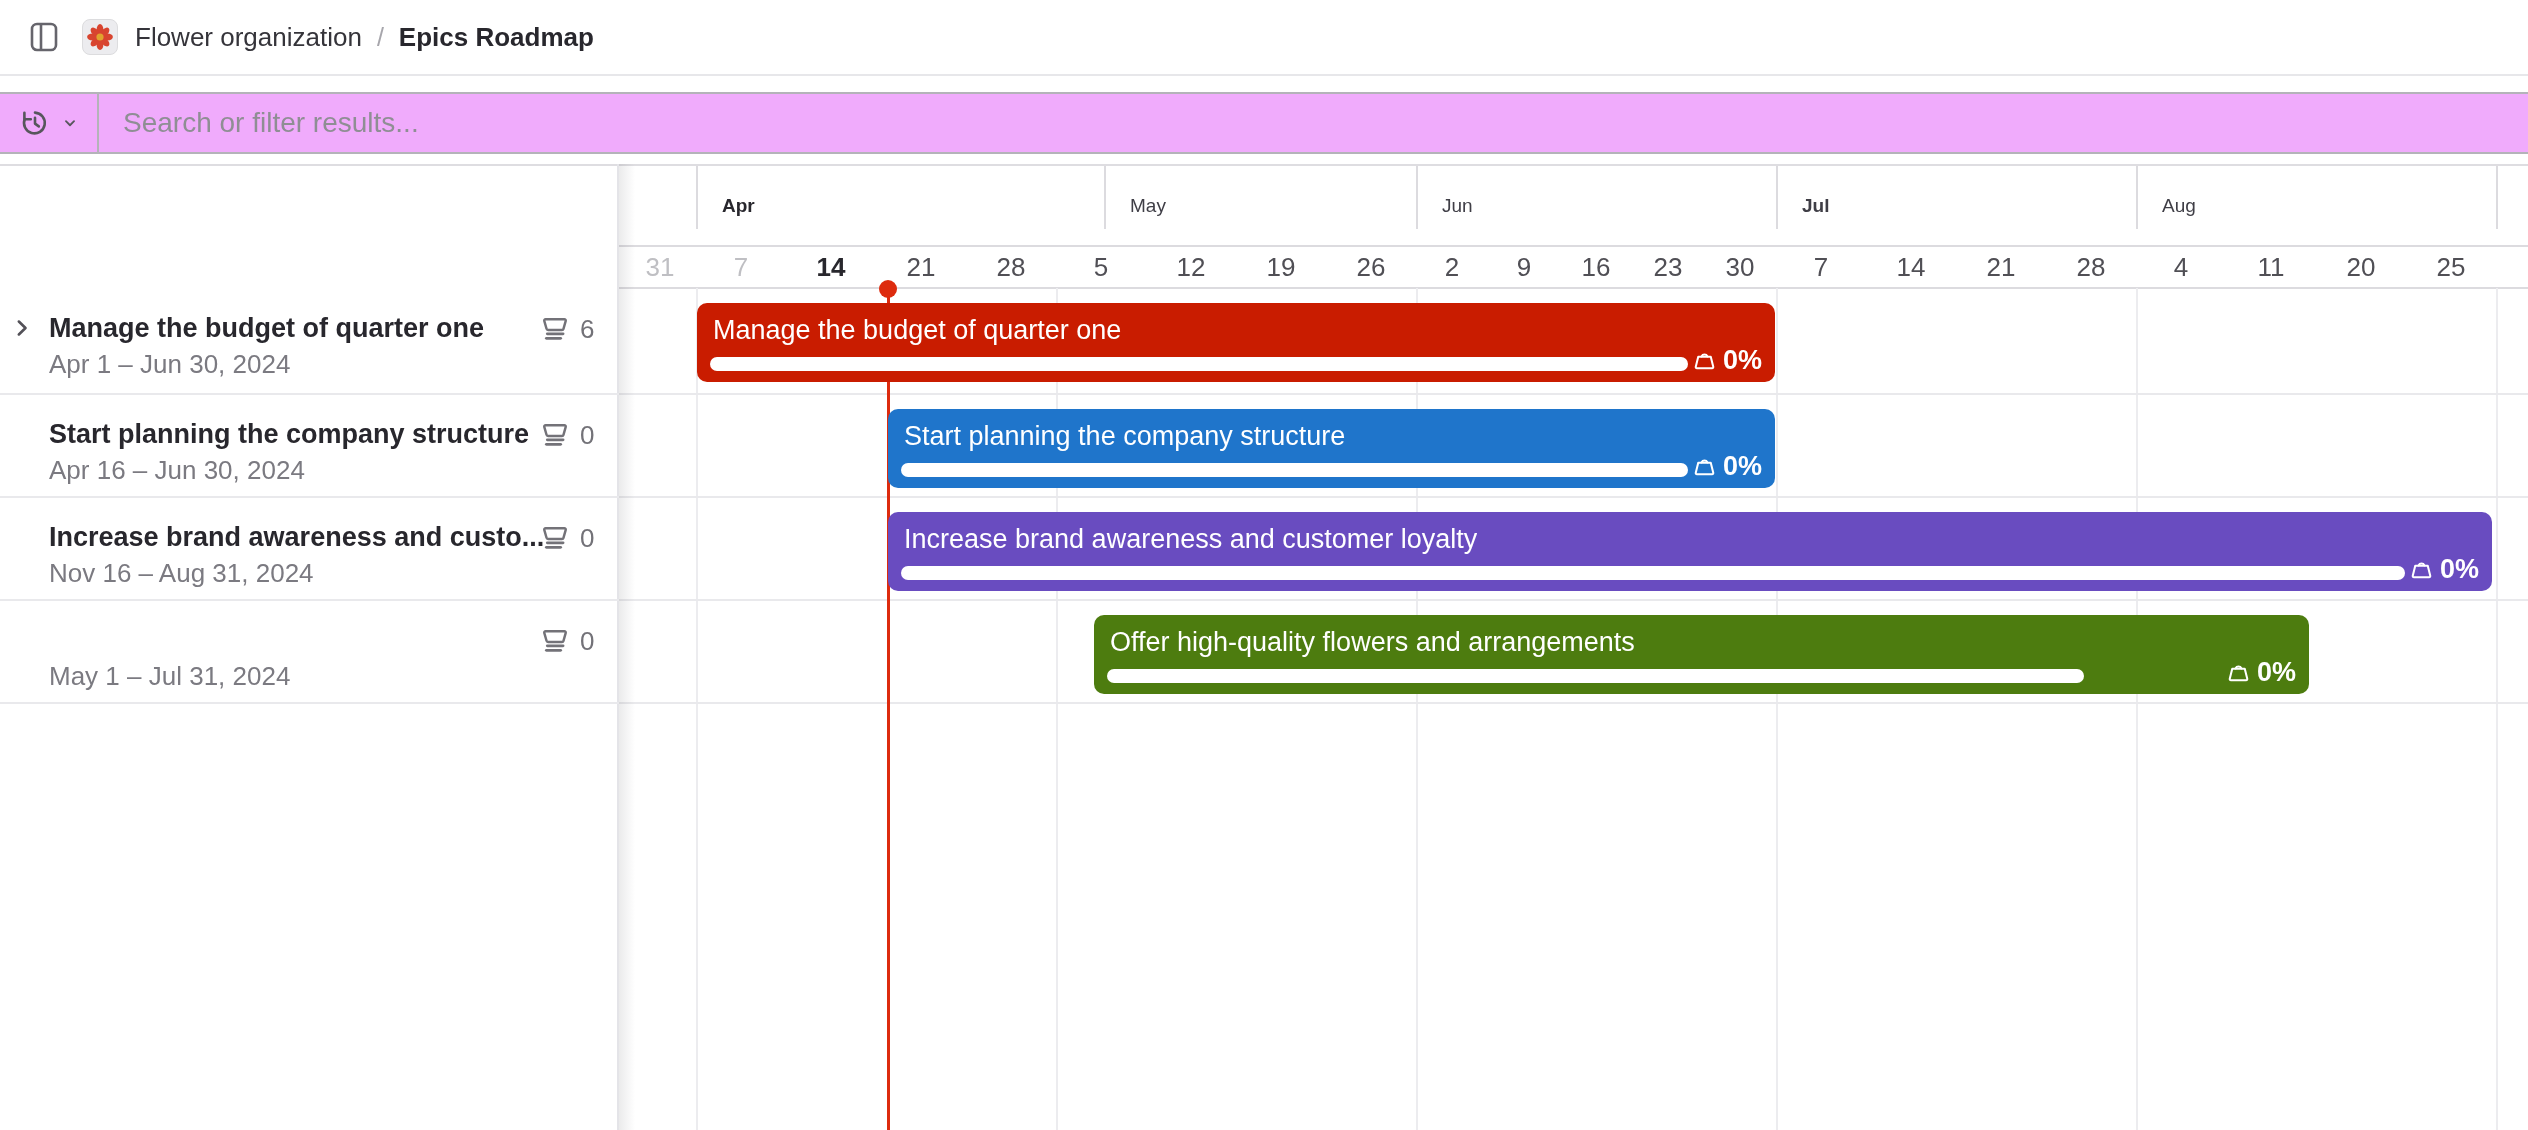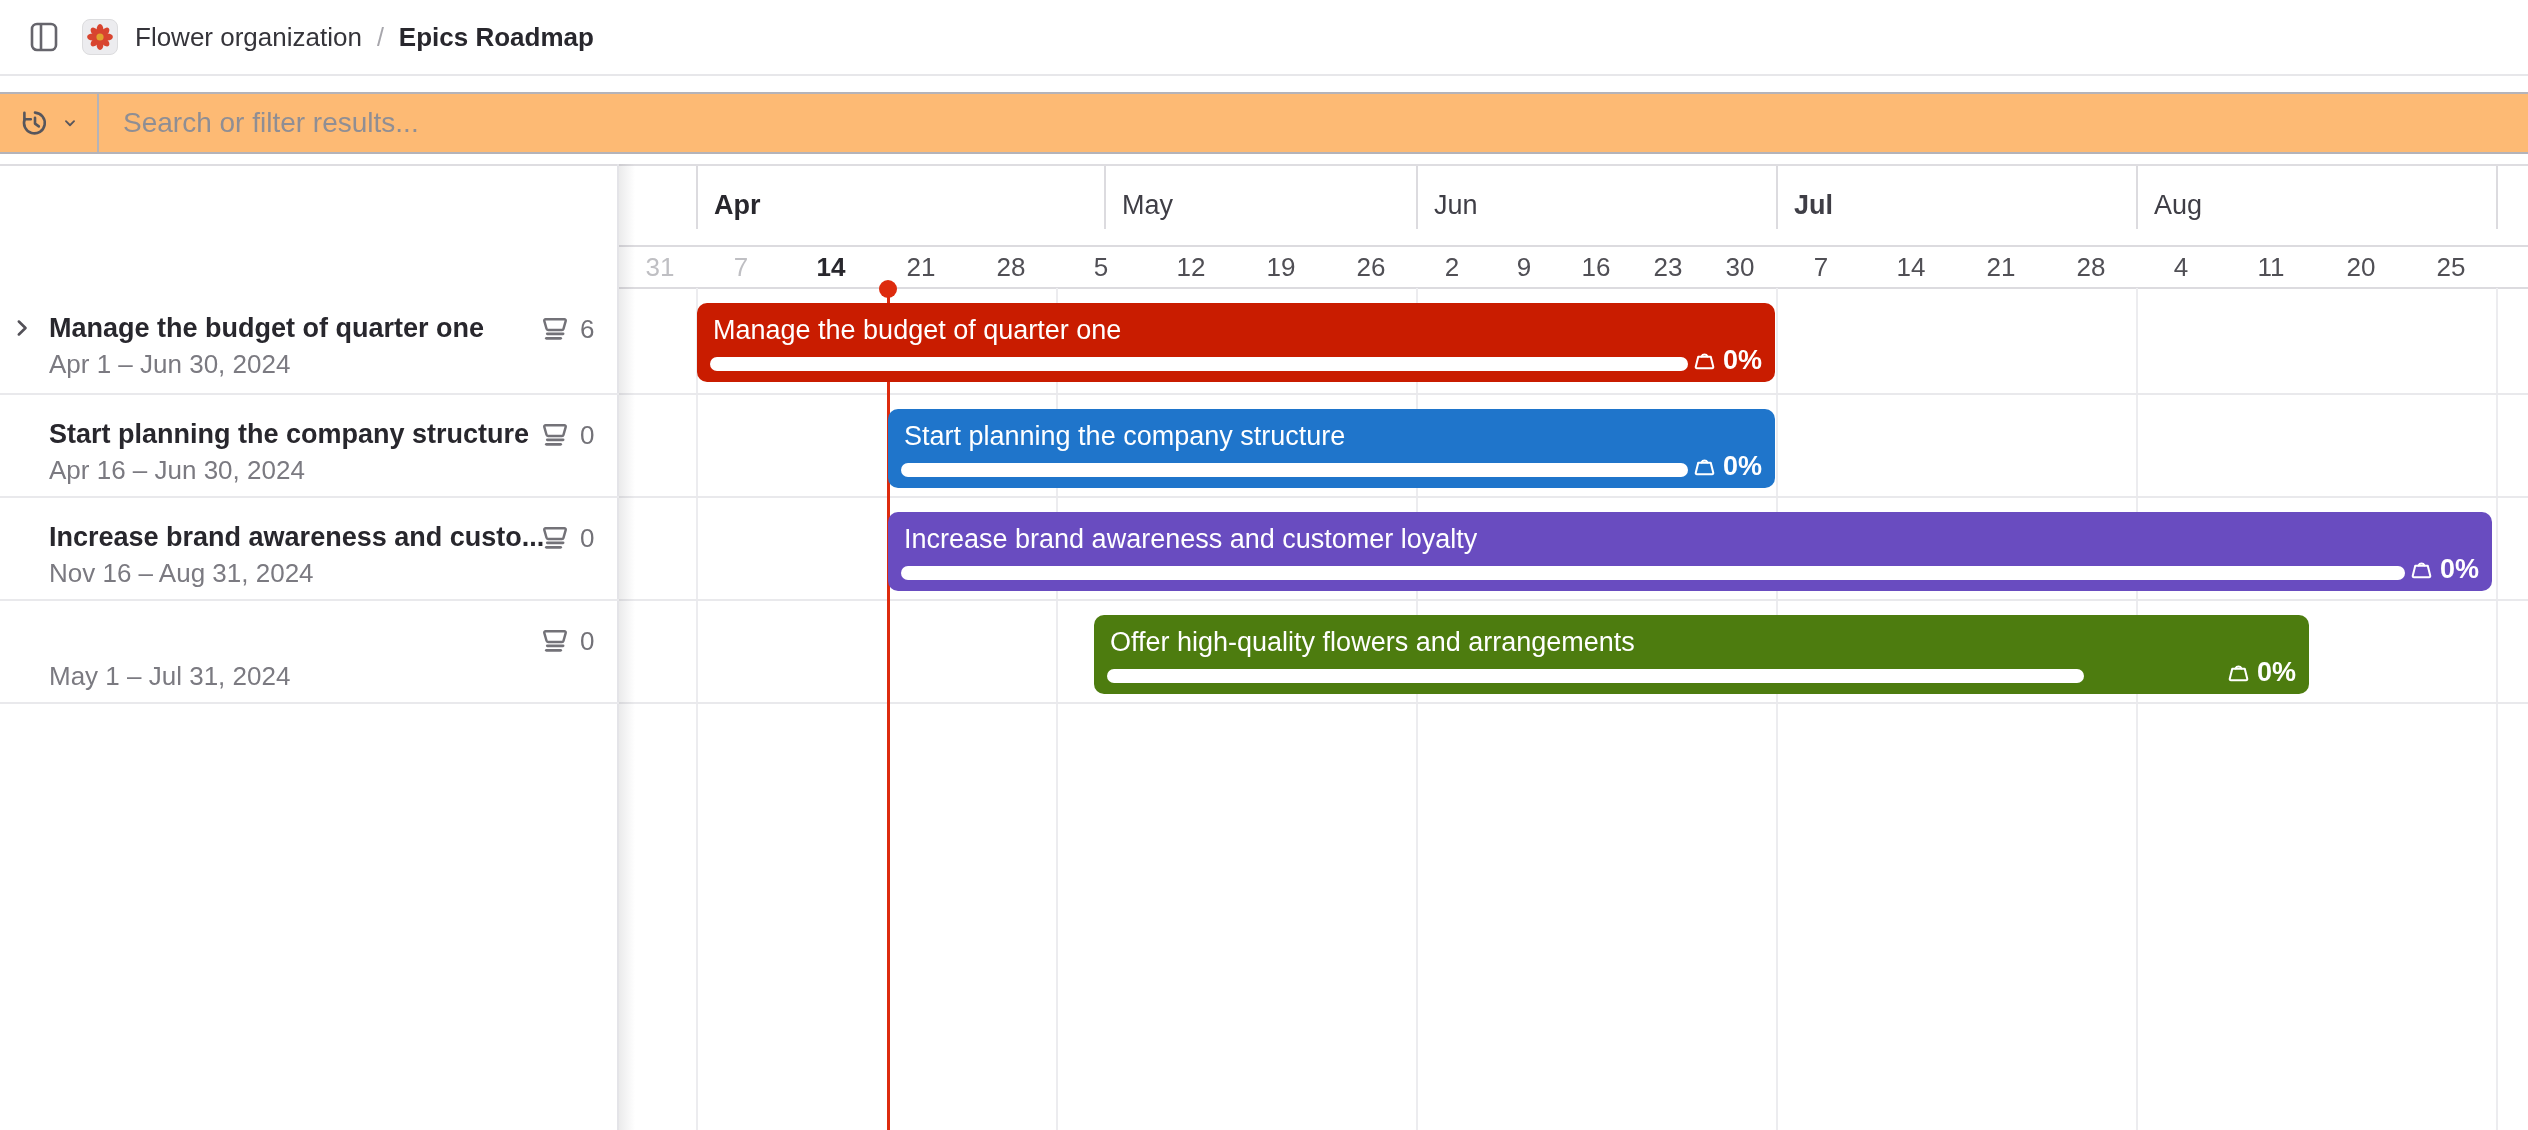--- a/index.html
+++ b/index.html
@@ -9,30 +9,30 @@
     -webkit-font-smoothing:antialiased;
   }
   
   .topbar{position:absolute;left:0;top:0;width:2528px;height:74px;display:flex;align-items:center;background:#fff;}
   .panel-btn{margin-left:30px;width:28px;height:32px;display:flex;align-items:center;justify-content:center;cursor:pointer;background:none;border:none;padding:0;}
   .org-avatar{margin-left:24px;width:34px;height:34px;border-radius:8px;background:#ececef;border:1px solid #dcdcde;display:flex;align-items:center;justify-content:center;}
   .bc-org{margin-left:17px;font-size:26px;color:#35343a;font-weight:500;}
   .bc-sep{margin-left:15px;font-size:25px;color:#a7a6ac;}
   .bc-page{margin-left:15px;font-size:26px;color:#28272d;font-weight:700;}
   
-  .filterbar{position:absolute;left:0;top:93px;width:2528px;height:60px;background:#fdba74;}
+  .filterbar{position:absolute;left:0;top:93px;width:2528px;height:60px;background:#f0abfc;}
   .history-group{position:absolute;left:0;top:0;width:97px;height:60px;display:flex;align-items:center;justify-content:center;gap:10px;cursor:pointer;background:none;border:none;}
   .search-input{position:absolute;left:98px;top:1px;width:2400px;height:57px;border:none;outline:none;font-size:28px;color:#333238;padding:0 0 0 25px;font-family:inherit;background:transparent;}
   .search-input::placeholder{color:#8f8e94;}
   
   .hline{position:absolute;height:2px;background:#e7e7ea;}
   .vsep{position:absolute;width:2px;background:#e4e4e8;}
   
   .months-row{position:absolute;left:0;top:166px;width:2528px;height:79px;}
-  .month-cell{position:absolute;top:0;height:63px;border-left:2px solid #dcdbdf;line-height:79px;padding-left:16px;font-size:27px;color:#3f3e46;box-sizing:border-box;}
+  .month-cell{position:absolute;top:0;height:63px;border-left:2px solid #dcdbdf;line-height:79px;padding-left:24px;font-size:19px;color:#3f3e46;box-sizing:border-box;}
   .month-cell.current{font-weight:700;color:#28272d;}
   .weeks-row{position:absolute;left:0;top:247px;width:2528px;height:41px;}
   .week-tick{position:absolute;top:3px;transform:translateX(-50%);font-size:26px;line-height:34px;color:#504f55;}
   .week-tick.past{color:#bfbfc3;}
   .week-tick.current{color:#28272d;font-weight:700;}
   
   .chart{position:absolute;left:0;top:0;width:2528px;height:1130px;}
   .chart-vline{position:absolute;top:288px;height:842px;width:2px;background:#ececef;z-index:1;}
   .row-line{position:absolute;left:0;width:2528px;height:2px;background:#e9e9ec;z-index:1;}
   .today-line{position:absolute;width:3px;background:#dd2b0e;z-index:2;}

